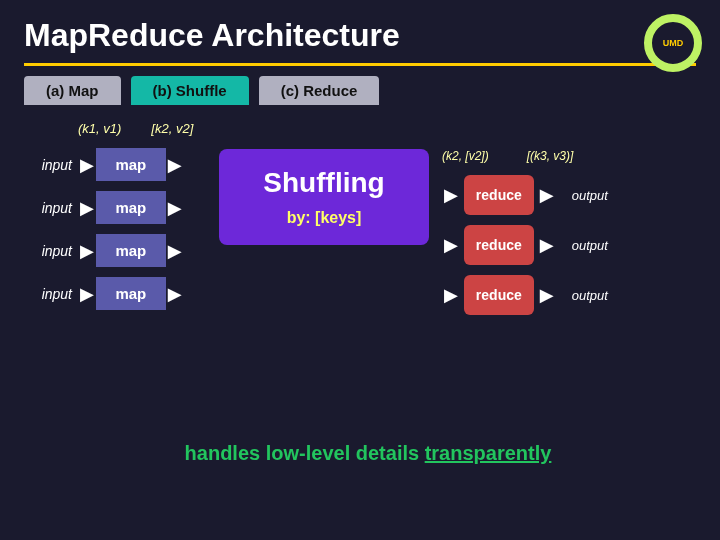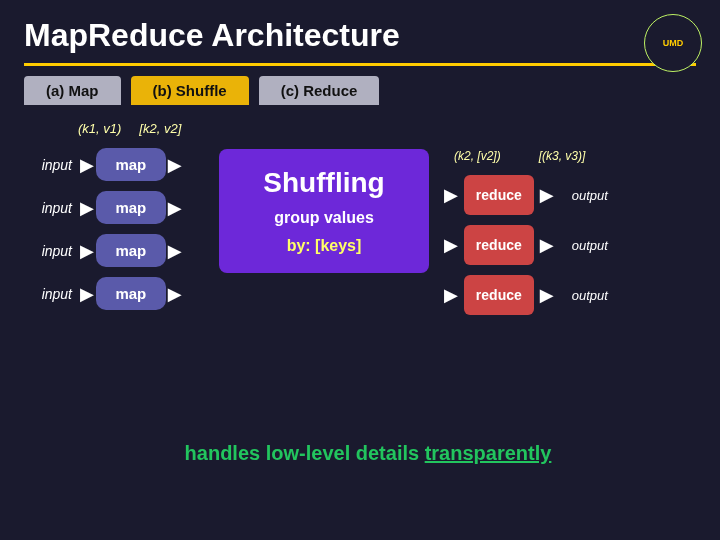--- a/index.html
+++ b/index.html
@@ -35,21 +35,21 @@
       font-size: 15px;
       font-weight: bold;
       border-radius: 4px 4px 0 0;
       cursor: pointer;
     }
     .tab-map {
       background: #b0b0c0;
       color: #111;
     }
     .tab-shuffle {
-      background: #eab308;
+      background: #14b8a6;
       color: #111;
       margin-left: 6px;
     }
     .tab-reduce {
       background: #b0b0c0;
       color: #111;
       margin-left: 6px;
     }
     .main-area {
       display: flex;
@@ -83,38 +83,38 @@
     .arrow-right {
       color: #ffffff;
       font-size: 18px;
       margin: 0 2px;
     }
     .map-box {
       background: #5a5aaa;
       color: #ffffff;
       font-size: 15px;
       font-weight: bold;
-      border-radius: 10px;
+      border-radius: 0;
       padding: 8px 10px;
       text-align: center;
       min-width: 70px;
     }
     
     .key-label-row {
       display: flex;
       flex-direction: row;
       align-items: flex-end;
       margin-bottom: 2px;
       padding-left: 54px;
     }
     .k1v1-label {
       color: #ffffaa;
       font-size: 13px;
       font-style: italic;
-      margin-right: 0;
+      margin-right: 12px;
     }
     .k2v2-label {
       color: #ffffaa;
       font-size: 13px;
       font-style: italic;
       margin-left: 18px;
     }
     
     .middle-col {
       display: flex;
@@ -160,21 +160,21 @@
       width: 220px;
       flex-shrink: 0;
       padding-top: 28px;
       margin-left: 8px;
     }
     .right-top-labels {
       display: flex;
       flex-direction: row;
       align-items: center;
       margin-bottom: 2px;
-      margin-left: 12px;
+      margin-left: 0;
     }
     .k2v2-label2 {
       color: #ffffaa;
       font-size: 12px;
       font-style: italic;
       margin-right: 28px;
     }
     .k3v3-label {
       color: #ffffaa;
       font-size: 12px;
@@ -215,21 +215,21 @@
     .bottom-bar span.transparent-underline {
       text-decoration: underline;
     }
     
     .logo-area {
       position: absolute;
       top: 14px;
       right: 18px;
       width: 58px;
       height: 58px;
-      border: 1px solid #bef264;
+      border: 8px solid #bef264;
       border-radius: 50%;
       background: #1a1a2e;
       display: flex;
       align-items: center;
       justify-content: center;
       overflow: hidden;
     }
     .logo-text {
       color: #ffcc00;
       font-size: 9px;
@@ -309,21 +309,20 @@
         <span class="input-label">input</span>
         <span class="arrow-right">▶</span>
         <div class="map-box">map</div>
         <span class="arrow-right">▶</span>
       </div>
     </div>
 
     <div class="middle-col">
       <div class="shuffle-box">
         <div class="shuffle-title">Shuffling</div>
-        <div class="shuffle-sub">group values</div>
         <div class="shuffle-keys">by: [keys]</div>
       </div>
     </div>
 
     <div class="right-col">
 
       <div class="right-top-labels">
         <span class="k2v2-label2">(k2, [v2])</span>
         <span class="k3v3-label">[(k3, v3)]</span>
       </div>

